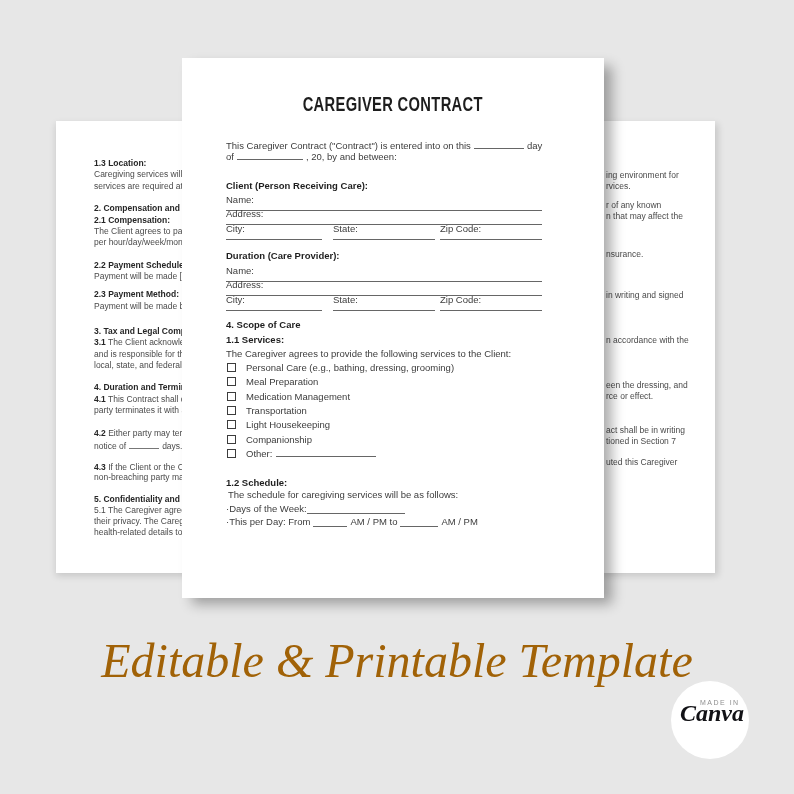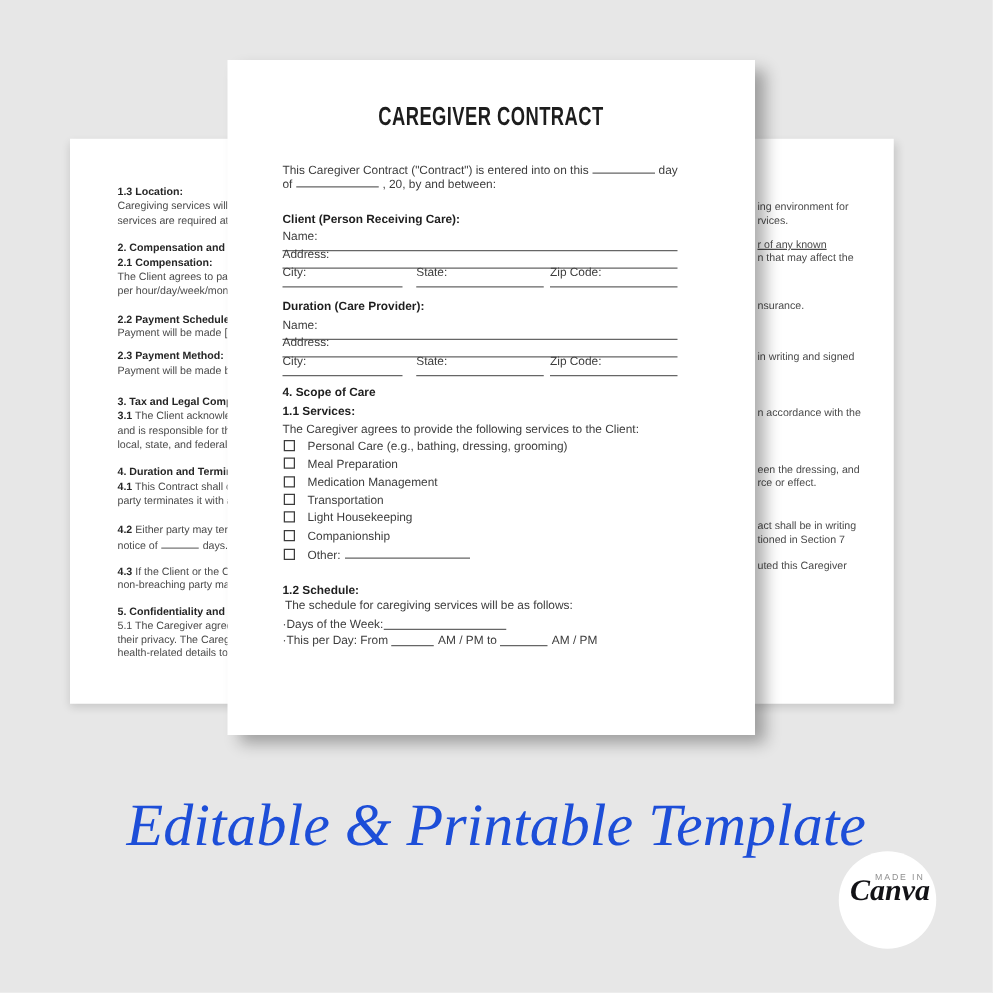--- a/index.html
+++ b/index.html
@@ -1,18 +1,18 @@
 <!DOCTYPE html>
 <html><head>
 <meta charset="utf-8">
 <style>
   html,body{margin:0;padding:0;}
   .stage{position:relative;width:794px;height:794px;background:#e7e7e7;overflow:hidden;
          font-family:"Liberation Sans",sans-serif;}
-  .page{position:absolute;background:#ffffff;}
+  .page{position:absolute;background:#ffffff;margin-top:10px;}
   .page-left{left:56px;top:111px;width:300px;height:452px;z-index:1;
              box-shadow:0 3px 7px rgba(0,0,0,.14);overflow:hidden;}
   .page-right{left:600px;top:111px;width:115px;height:452px;z-index:1;
               box-shadow:3px 3px 7px rgba(0,0,0,.14);overflow:hidden;}
   .page-main{left:182px;top:48px;width:422px;height:540px;z-index:2;
              box-shadow:9px 7px 12px -1px rgba(0,0,0,.32);}
   
   .bline{position:absolute;white-space:nowrap;font-size:8.5px;line-height:11px;color:#4a4a4a;}
   .page-left .bline{left:38px;}
   .page-right .bline{left:6px;}
@@ -36,21 +36,21 @@
   .ln.s0{left:0;width:96px;} .ln.s107{left:107px;width:102px;} .ln.s214{left:214px;width:102px;}
   .svc{position:absolute;left:45px;right:62px;font-size:9.5px;line-height:11px;color:#3c3c3c;white-space:nowrap;}
   .cbx{display:inline-block;width:7px;height:7px;border:1px solid #3c3c3c;margin-right:10px;
        vertical-align:-1px;}
   .svc .gap{display:none;}
   .svc.has-gap .gap{display:inline-block;width:100px;height:8px;border-bottom:1px solid #666;margin-left:4px;}
   .list-wrap{position:absolute;left:0;top:0;right:0;bottom:0;}
   
   .caption{position:absolute;top:626px;left:50%;transform:translateX(-50%);z-index:3;
            font-family:"Liberation Serif",serif;font-style:italic;font-size:48px;line-height:70px;
-           color:#1d4ed8;white-space:nowrap;}
+           color:#a16207;white-space:nowrap;}
   .badge{position:absolute;left:671px;top:681px;width:78px;height:78px;border-radius:50%;
          background:#ffffff;z-index:4;}
   .made-in{position:absolute;top:18px;left:29px;font-size:7px;letter-spacing:1.5px;color:#8f8f8f;
            font-family:"Liberation Sans",sans-serif;}
   .canva{position:absolute;top:19px;left:9px;font-size:24px;font-style:italic;font-weight:bold;
          font-family:"Liberation Serif",serif;color:#121216;}
 </style>
 </head>
 <body>
 
@@ -110,21 +110,21 @@
 
       <div class="bline" style="top: 406px;"><b></b><span>health-related details to</span><span></span></div>
     </div>
 
   <div class="page page-right">
 
       <div class="bline" style="top: 49px;"><b></b><span>ing environment for</span><span></span></div>
 
       <div class="bline" style="top: 60px;"><b></b><span>rvices.</span><span></span></div>
 
-      <div class="bline" style="top: 79px; text-decoration: underline;"><b></b><span>r of any known</span><span></span></div>
+      <div class="bline" style="top: 79px;"><b></b><span>r of any known</span><span></span></div>
 
       <div class="bline" style="top: 90px;"><b></b><span>n that may affect the</span><span></span></div>
 
       <div class="bline" style="top: 128px;"><b></b><span>nsurance.</span><span></span></div>
 
       <div class="bline" style="top: 169px;"><b></b><span>in writing and signed</span><span></span></div>
 
       <div class="bline" style="top: 214px;"><b></b><span>n accordance with the</span><span></span></div>
 
       <div class="bline" style="top: 259px;"><b></b><span>een the dressing, and</span><span></span></div>

